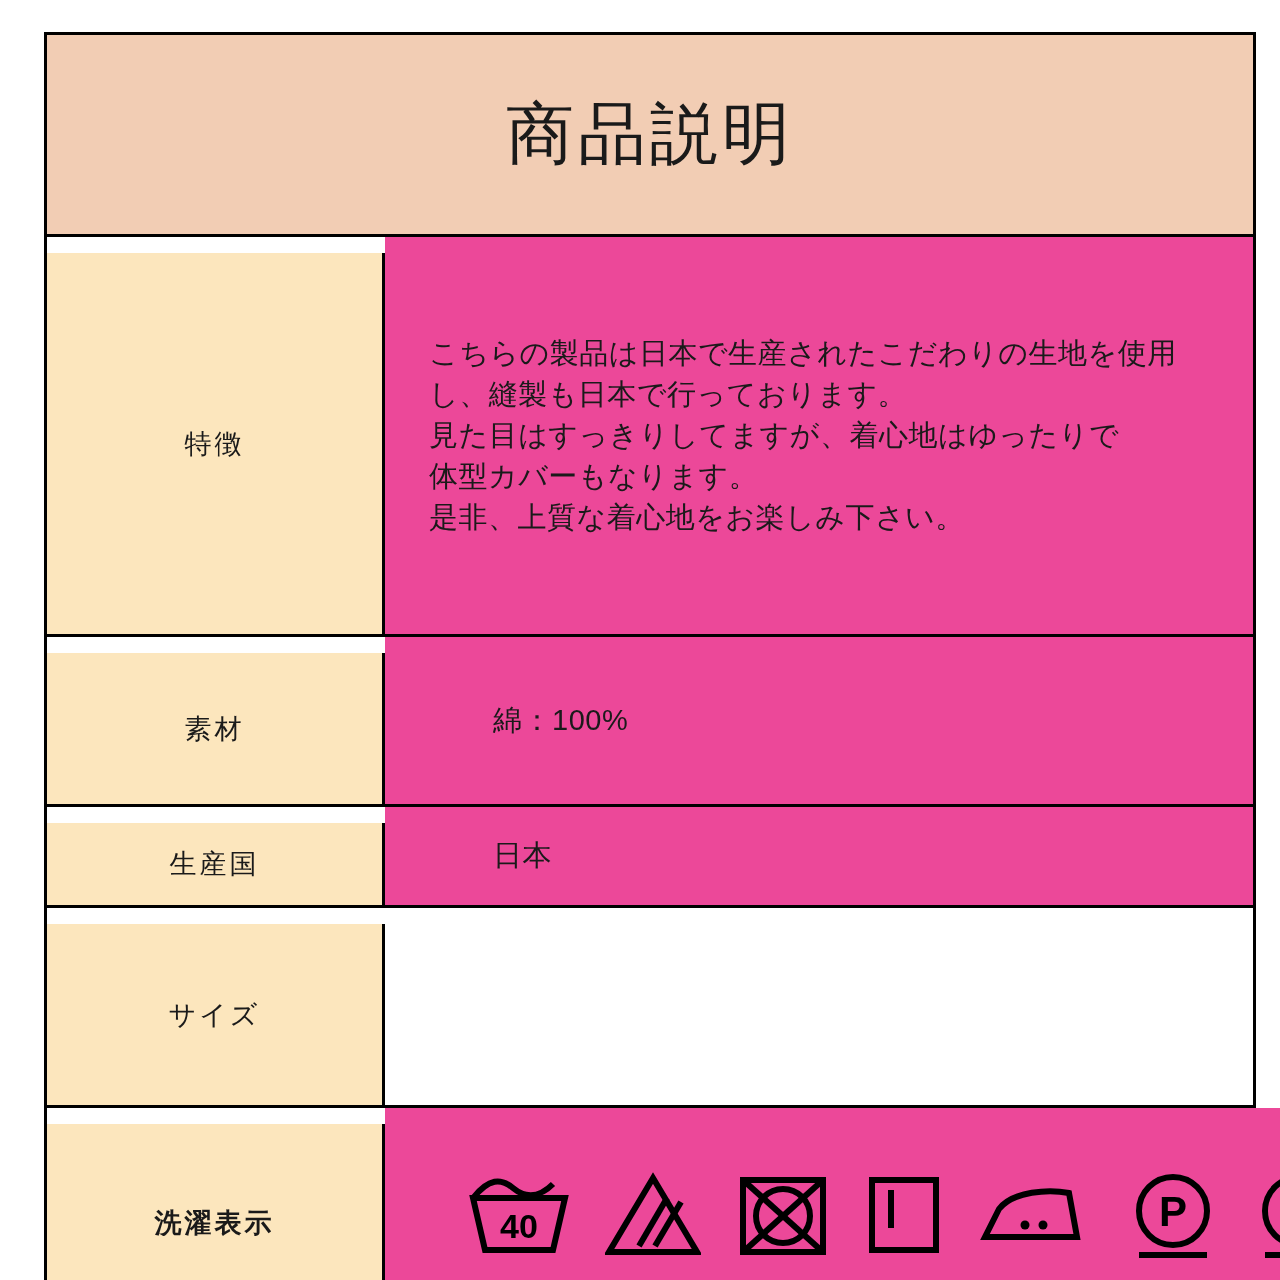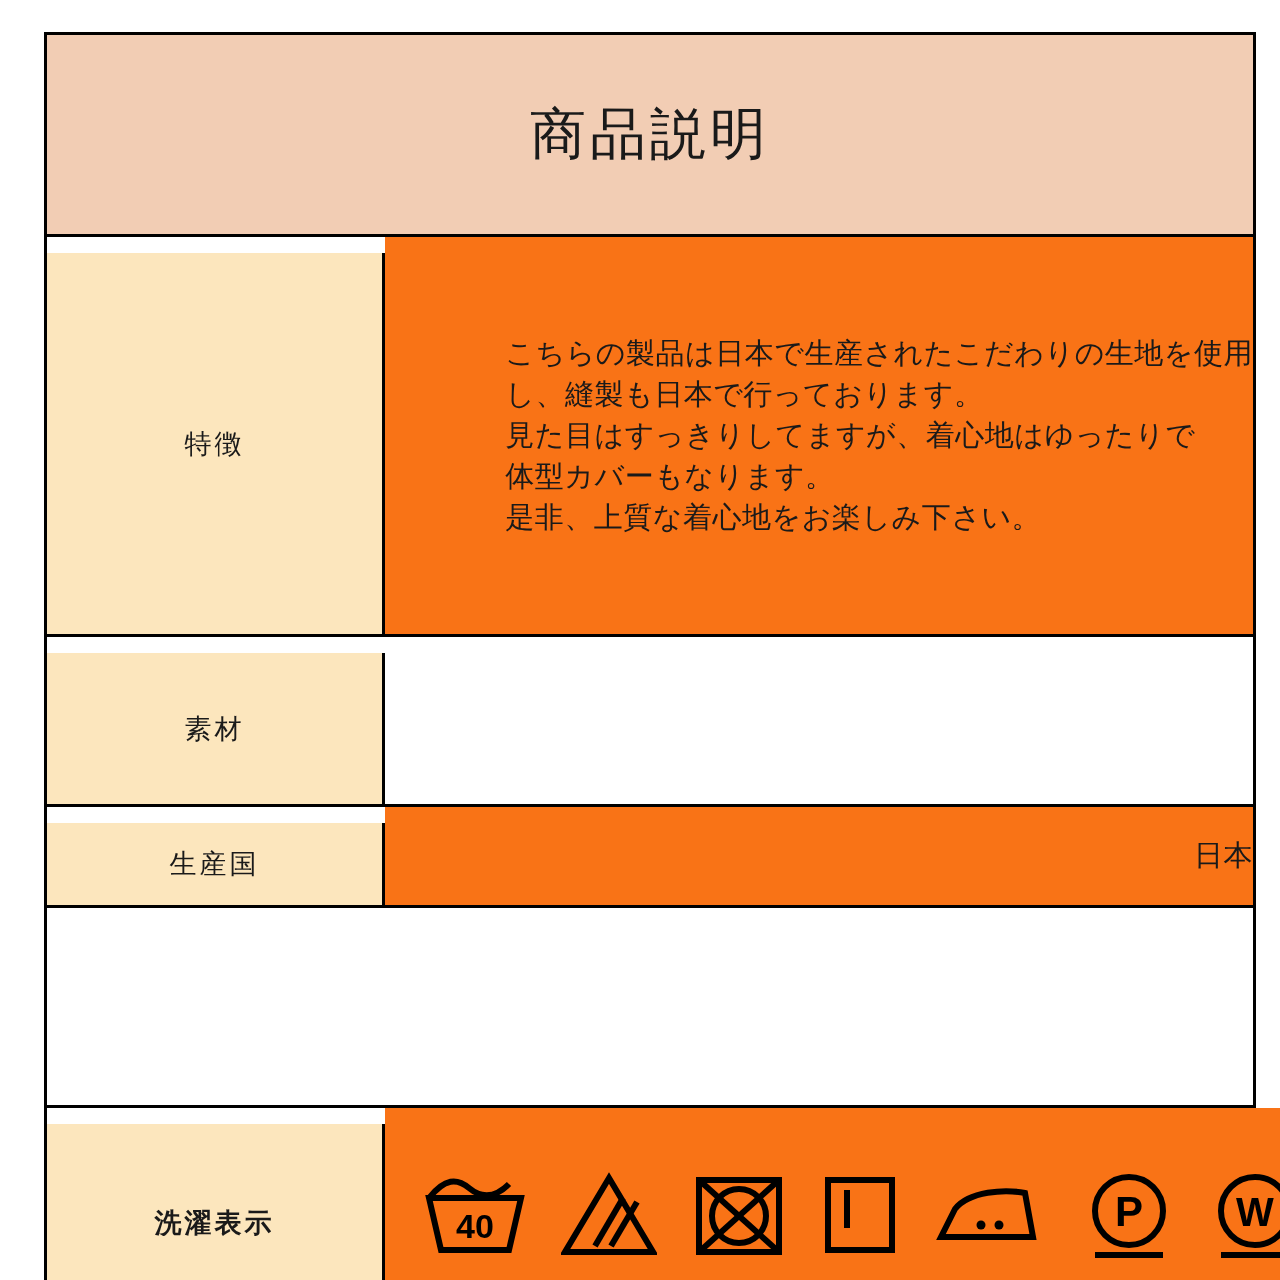--- a/index.html
+++ b/index.html
@@ -26,21 +26,21 @@
   .title-row {
     background: #f2cdb4;
     border-bottom: 3px solid #000000;
     height: 202px;
     display: flex;
     align-items: center;
     justify-content: center;
     box-sizing: border-box;
   }
   .title-row .title {
-    font-size: 56px;
+    font-size: 68px;
     letter-spacing: 4px;
     color: #1a1a1a;
     font-weight: 400;
   }
   .row {
     display: flex;
     border-bottom: 3px solid #000000;
     box-sizing: border-box;
   }
   .row:last-child {
@@ -55,25 +55,25 @@
     align-items: center;
     justify-content: center;
     box-sizing: border-box;
     font-size: 27px;
     letter-spacing: 3px;
     color: #1a1a1a;
     margin-top: 16px;
   }
   .value-cell {
     flex: 1 1 auto;
-    background: #f97316;
-    box-sizing: border-box;
-    display: flex;
-    align-items: center;
-    justify-content: flex-end;
+    background: #ec4899;
+    box-sizing: border-box;
+    display: flex;
+    align-items: center;
+    padding-left: 44px;
   }
   .row-features { height: 400px; }
   .row-features .value-cell { align-items: center; }
   .row-material { height: 170px; }
   .row-country { height: 101px; }
   .row-size { height: 200px; }
   .row-care { height: 214px; font-weight: bold; }
 
   .para {
     font-size: 29px;
@@ -117,30 +117,34 @@
         <div class="para">こちらの製品は日本で生産されたこだわりの生地を使用
 し、縫製も日本で行っております。
 見た目はすっきりしてますが、着心地はゆったりで
 体型カバーもなります。
 是非、上質な着心地をお楽しみ下さい。</div>
       </div>
     </div>
 
     <div class="row row-material">
       <div class="label-cell">素材</div>
+      <div class="value-cell">
+        <div class="val">綿：100%</div>
+      </div>
     </div>
 
     <div class="row row-country">
       <div class="label-cell">生産国</div>
       <div class="value-cell">
         <div class="val val-country">日本</div>
       </div>
     </div>
 
     <div class="row row-size">
+      <div class="label-cell">サイズ</div>
     </div>
 
     <div class="row row-care">
       <div class="label-cell">洗濯表示</div>
       <div class="value-cell">
         <div class="care-icons">
 
           <span>
             <svg width="104" height="86" viewBox="0 0 104 86">
               <path d="M6 26 L98 26 L86 78 L18 78 Z" fill="none" stroke="#000" stroke-width="6"></path>

